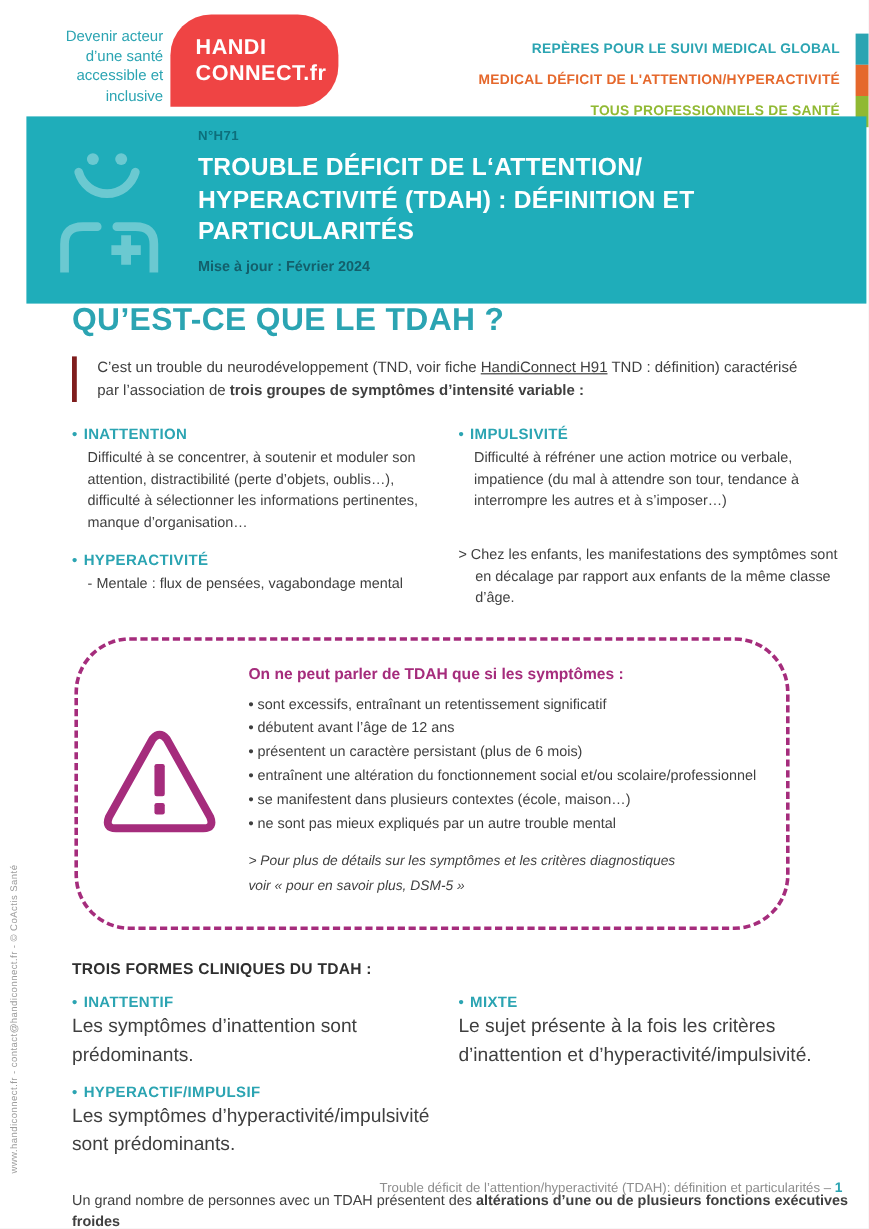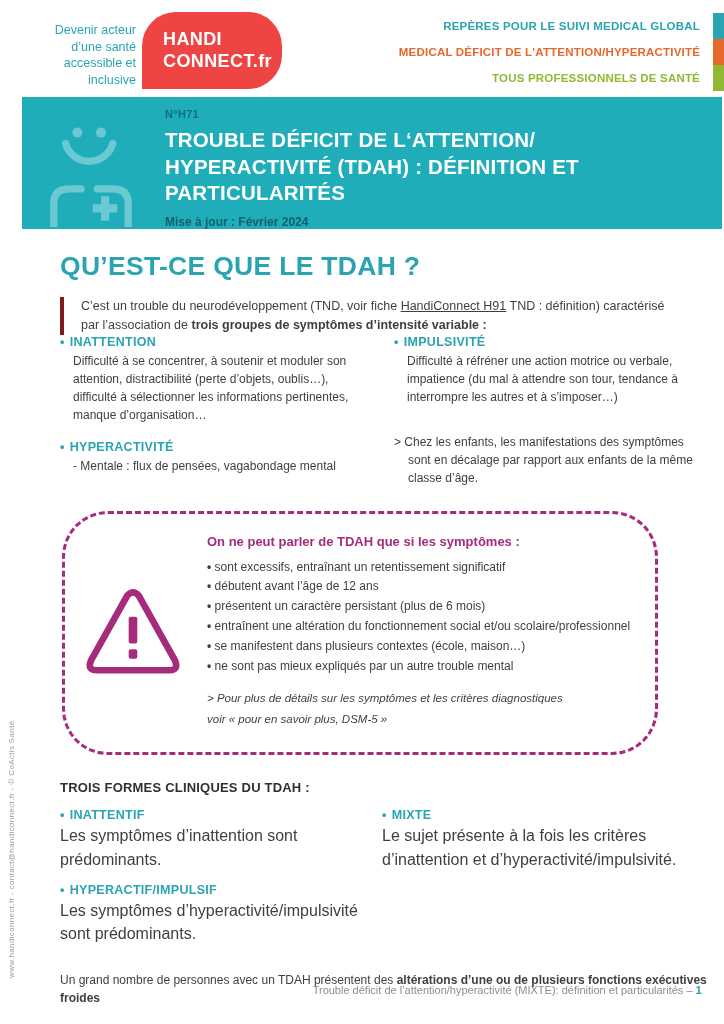--- a/index.html
+++ b/index.html
@@ -16,34 +16,34 @@
     text-align:right; color:#2ba4b2; font-weight:normal;
     font-size:12.5px; line-height:1.32;
   }
   .logo {
     position:absolute; top:12px; left:142px; width:140px; height:77px;
     background:#ef4444; border-radius:34px 34px 34px 0;
     display:flex; flex-direction:column; justify-content:center;
     padding-left:21px; color:#ffffff; font-weight:bold;
     font-size:18px; line-height:1.18; letter-spacing:.4px;
   }
-  .topics { position:absolute; top:13px; right:0; }
+  .topics { position:absolute; top:28px; right:0; }
   .topic-row { display:flex; align-items:center; justify-content:flex-end; height:26px; }
   .topic-label { font-size:11.5px; font-weight:bold; letter-spacing:.2px; margin-right:13px; white-space:nowrap; }
   .topic-row.t0 .topic-label { color:#2ba4b2; }
   .topic-row.t1 .topic-label { color:#e5682c; }
   .topic-row.t2 .topic-label { color:#90b933; }
   .topic-bar { width:11px; height:26px; }
   .topic-row.t0 .topic-bar { background:#2ba4b2; }
   .topic-row.t1 .topic-bar { background:#e5682c; }
   .topic-row.t2 .topic-bar { background:#90b933; }
 
   
   .banner {
-    position:absolute; top:97px; left:22px; right:2px; height:132px;
+    position:absolute; top:97px; left:22px; right:2px; height:156px;
     background:#1fadba;
   }
   .banner-icon { position:absolute; left:10px; top:12px; }
   .banner-body { margin-left:143px; padding-top:11px; }
   .banner-ref { font-size:11px; color:#0d6f7b; font-weight:bold; letter-spacing:.3px; }
   .banner-title {
     margin-top:7px; width:478px; color:#ffffff; font-weight:bold;
     font-size:20.5px; line-height:1.3; letter-spacing:.2px;
   }
   .banner-updated { margin-top:8px; font-size:12px; color:#135f6b; font-weight:bold; }
@@ -53,21 +53,21 @@
   .h1 {
     color:#2ba4b2; font-size:26.5px; font-weight:bold; letter-spacing:.3px;
   }
   .intro {
     margin-top:15px; border-left:4px solid #7f1d1d; padding-left:17px;
     width:625px; font-size:12.5px; line-height:1.5;
   }
   .intro a { color:#3f3f3f; text-decoration:underline; }
   b { font-weight:bold; }
 
-  .grid2 { display:grid; grid-template-columns:300px 1fr; column-gap:34px; }
+  .grid2 { display:grid; grid-template-columns:300px 1fr; column-gap:22px; margin-top:20px; }
   .grp { margin-bottom:16px; }
   .grp-title { color:#2ba4b2; font-weight:bold; font-size:12.5px; letter-spacing:.3px; }
   .grp-title .dot { margin-right:5px; }
   .grp-body { padding-left:13px; font-size:12px; line-height:1.5; margin-top:3px; }
   .hang { padding-left:22px; text-indent:-9px; font-size:12px; line-height:1.5; margin-top:3px; }
   .child-note { margin-top:27px; padding-left:14px; text-indent:-14px; font-size:12px; line-height:1.5; }
 
   
   .warnbox {
     margin-top:20px; margin-left:2px; width:596px;
@@ -218,18 +218,18 @@
     </div>
 
     <div class="closing">
       <p><span>Un grand nombre de personnes avec un TDAH présentent des </span><b>altérations d’une ou de plusieurs fonctions exécutives froides</b></p>
 
     </div>
 
   </div>
 
   <div class="footer">
-    <span>Trouble déficit de l’attention/hyperactivité (MIXTE): définition et particularités – </span><span class="pg">1</span>
+    <span>Trouble déficit de l’attention/hyperactivité (TDAH): définition et particularités – </span><span class="pg">1</span>
   </div>
 
   <div class="vtext">www.handiconnect.fr - contact@handiconnect.fr - © CoActis Santé</div>
 
 </div>
 
 </body></html>

